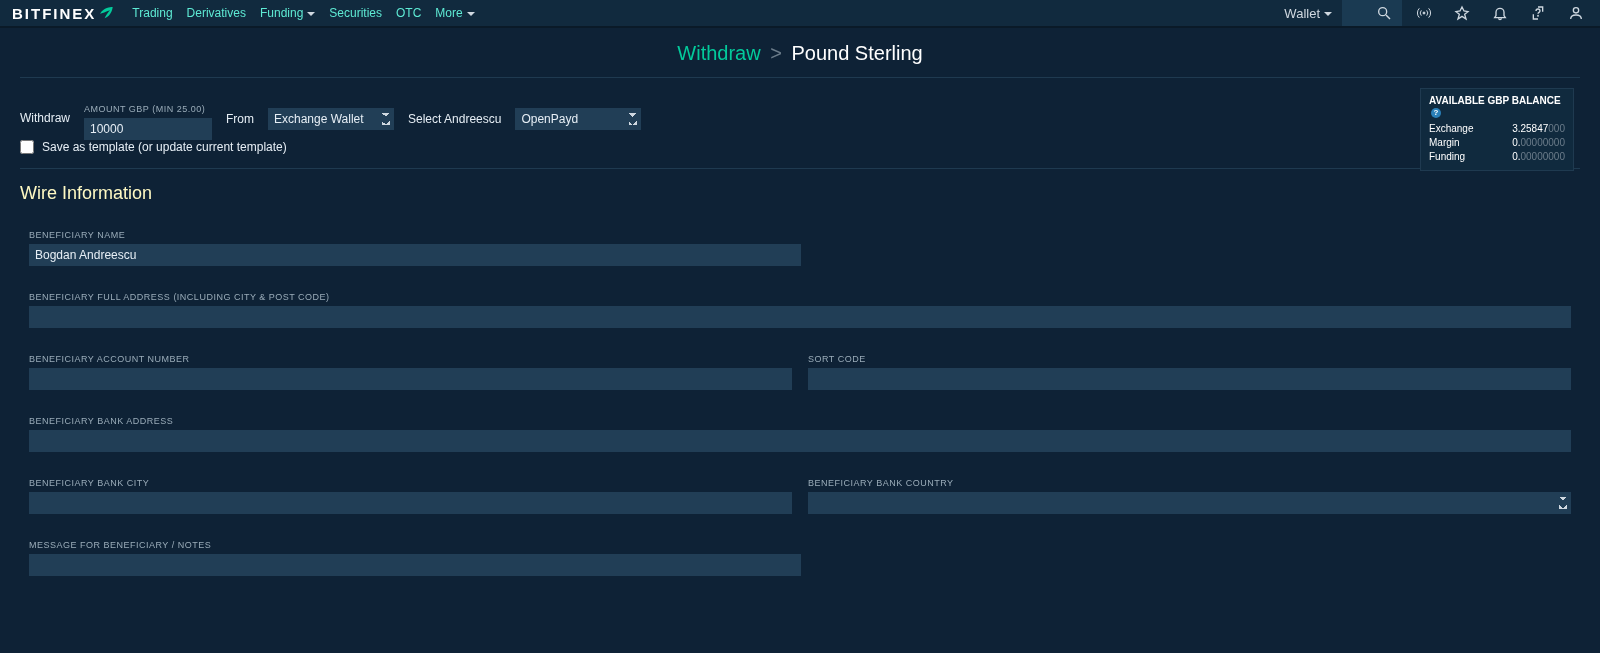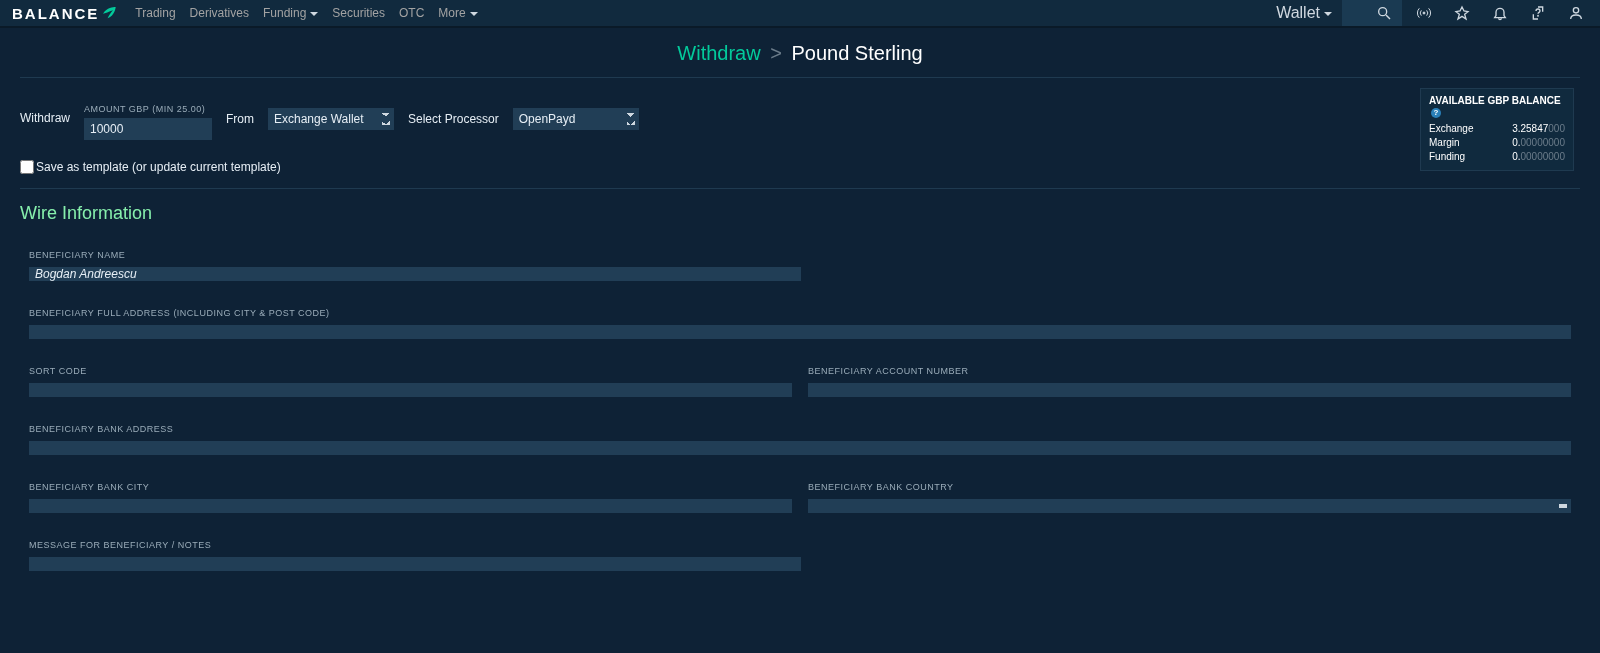--- a/index.html
+++ b/index.html
@@ -2,25 +2,25 @@
 <html><head>
 <meta charset="utf-8">
 <style>
 *{box-sizing:border-box;margin:0;padding:0;}
 html,body{width:1600px;height:653px;background:#0e2236;color:#fff;font-family:Arial,Helvetica,sans-serif;overflow:hidden;}
 
 
 .header{height:26px;background:#112a3e;display:flex;align-items:center;padding:0 12px;position:relative;}
 .logo{font-weight:bold;font-size:15px;letter-spacing:2px;display:flex;align-items:center;margin-right:18px;}
 .logo-leaf{width:16px;height:16px;margin-left:2px;display:inline-block;}
-.nav{display:flex;align-items:center;gap:14px;font-size:12px;color:#a3a3a3;}
+.nav{display:flex;align-items:center;gap:14px;font-size:12px;color:#5eead4;}
 .nav-item{cursor:pointer;}
 .nav-item.with-caret::after{content:'';display:inline-block;margin-left:4px;border:4px solid transparent;border-top-color:#d0d8e0;vertical-align:middle;position:relative;top:2px;}
 .header-right{position:absolute;right:8px;top:0;height:26px;display:flex;align-items:center;gap:6px;}
-.wallet-label{font-size:16px;color:#d0d8e0;margin-right:4px;cursor:pointer;}
+.wallet-label{font-size:13px;color:#d0d8e0;margin-right:4px;cursor:pointer;}
 .wallet-label::after{content:'';display:inline-block;margin-left:4px;border:4px solid transparent;border-top-color:#d0d8e0;vertical-align:middle;position:relative;top:2px;}
 .hdr-icon{width:32px;height:26px;display:flex;align-items:center;justify-content:center;cursor:pointer;color:#cfd8e0;}
 .hdr-icon svg{width:16px;height:16px;}
 .hdr-icon.search{background:#1a3a52;width:60px;justify-content:flex-end;padding-right:10px;}
 .hdr-sep{height:2px;background:#0a1a28;}
 
 
 .crumb{padding:14px 20px 4px;font-size:20px;text-align:center;}
 .crumb .withdraw{color:#03ca9b;cursor:pointer;}
 .crumb .sep{color:#6b7c8a;margin:0 4px;}
@@ -29,47 +29,47 @@
 
 
 .controls-wrap{position:relative;padding:20px 20px 0 20px;}
 .small-label{font-size:9px;letter-spacing:0.5px;color:#9aacb9;text-transform:uppercase;}
 .row1{display:flex;align-items:center;gap:14px;}
 .field-block{display:flex;flex-direction:column;}
 .lbl-inline{font-size:12px;color:#e6eef5;align-self:center;}
 input.txt,select.sel{background:#213e56;border:none;color:#e6eef5;height:22px;padding:0 6px;font-size:12px;outline:none;}
 input.txt{width:128px;}
 select.sel{width:126px;appearance:none;-webkit-appearance:none;background-image:linear-gradient(45deg,transparent 50%,#cfd8e0 50%),linear-gradient(135deg,#cfd8e0 50%,transparent 50%),linear-gradient(45deg,#cfd8e0 50%,transparent 50%),linear-gradient(135deg,transparent 50%,#cfd8e0 50%);background-position:right 8px top 5px,right 4px top 5px,right 8px bottom 5px,right 4px bottom 5px;background-size:4px 4px;background-repeat:no-repeat;padding-right:18px;}
-.template-row{display:flex;align-items:center;gap:2px;margin-top:20px;font-size:12px;color:#e6eef5;}
+.template-row{display:flex;align-items:center;gap:8px;font-size:12px;color:#e6eef5;}
 .template-row input[type=checkbox]{width:14px;height:14px;accent-color:#213e56;}
 
 
 .balance{position:absolute;right:26px;top:10px;width:154px;background:#102a3e;border:1px solid #1f3a50;padding:6px 8px;font-size:10px;}
 .balance-title{font-weight:bold;font-size:10px;margin-bottom:4px;}
 .balance-title .info{display:inline-block;width:10px;height:10px;border-radius:50%;background:#2a80b9;color:#fff;font-size:8px;line-height:10px;text-align:center;margin-left:2px;}
 .balance-row{display:flex;justify-content:space-between;line-height:14px;}
 .balance-row .val .dim{color:#6b7c8a;text-align:center;}
 
 
 .wire{padding:14px 20px 0 20px;}
-.wire h2{font-size:18px;font-weight:normal;margin-bottom:4px;color:#86efac;}
+.wire h2{font-size:18px;font-weight:normal;margin-bottom:4px;color:#fef9c3;}
 .fg{margin-top:26px;margin-left:9px;margin-right:9px;}
 .fg .small-label{display:block;margin-bottom:4px;}
-.fg input.big,.fg select.bigsel{width:100%;height:14px;background:#213e56;border:none;color:#e6eef5;padding:0 6px;font-size:12px;outline:none;font-style:italic;}
+.fg input.big,.fg select.bigsel{width:100%;height:22px;background:#213e56;border:none;color:#e6eef5;padding:0 6px;font-size:12px;outline:none;}
 .fg select.bigsel{appearance:none;-webkit-appearance:none;background-image:linear-gradient(45deg,transparent 50%,#cfd8e0 50%),linear-gradient(135deg,#cfd8e0 50%,transparent 50%),linear-gradient(45deg,#cfd8e0 50%,transparent 50%),linear-gradient(135deg,transparent 50%,#cfd8e0 50%);background-position:right 8px top 5px,right 4px top 5px,right 8px bottom 5px,right 4px bottom 5px;background-size:4px 4px;background-repeat:no-repeat;padding-right:18px;}
 .half{display:flex;gap:16px;}
 .half .col{flex:1;}
 .fg.half-single{width:calc(50% - 8px);}
 </style>
 </head>
 <body>
 
 <div class="header">
   <div class="logo">
-    <span>BALANCE</span>
+    <span>BITFINEX</span>
     <span class="logo-leaf">
       <svg viewBox="0 0 24 24">
           <path d="M3 13 C10 2 22 3 22 3 C22 3 21 16 10 20 C10 20 13 13 18 8 C12 10 6 13 3 13 Z" fill="#03ca9b"></path>
         </svg>
     </span>
   </div>
   <div class="nav">
     <span class="nav-item">Trading</span>
     <span class="nav-item">Derivatives</span>
     <span class="nav-item with-caret">Funding</span>
@@ -137,21 +137,21 @@
       <div>
         <span class="small-label">AMOUNT GBP (MIN 25.00)</span>
         <div style="height:2px;"></div>
         <input class="txt" value="10000" style="">
       </div>
     </div>
     <span class="lbl-inline">From</span>
     <select class="sel">
       <option>Exchange Wallet</option>
     </select>
-    <span class="lbl-inline">Select Processor</span>
+    <span class="lbl-inline">Select Andreescu</span>
     <select class="sel">
       <option>OpenPayd</option>
     </select>
   </div>
   <div class="template-row">
     <input type="checkbox" style="">
     <span>Save as template (or update current template)</span>
   </div>
 
   <div class="balance">
@@ -184,25 +184,25 @@
     <input class="big" value="Bogdan Andreescu" style="">
   </div>
 
   <div class="fg">
     <span class="small-label">BENEFICIARY FULL ADDRESS (INCLUDING CITY &amp; POST CODE)</span>
     <input class="big" value="" style="">
   </div>
 
   <div class="fg half">
     <div class="col">
+      <span class="small-label">BENEFICIARY ACCOUNT NUMBER</span>
+      <input class="big" value="" style="">
+    </div>
+    <div class="col">
       <span class="small-label">SORT CODE</span>
-      <input class="big" value="" style="">
-    </div>
-    <div class="col">
-      <span class="small-label">BENEFICIARY ACCOUNT NUMBER</span>
       <input class="big" value="" style="">
     </div>
   </div>
 
 
   <div class="fg">
     <span class="small-label">BENEFICIARY BANK ADDRESS</span>
     <input class="big" value="" style="">
   </div>
 

